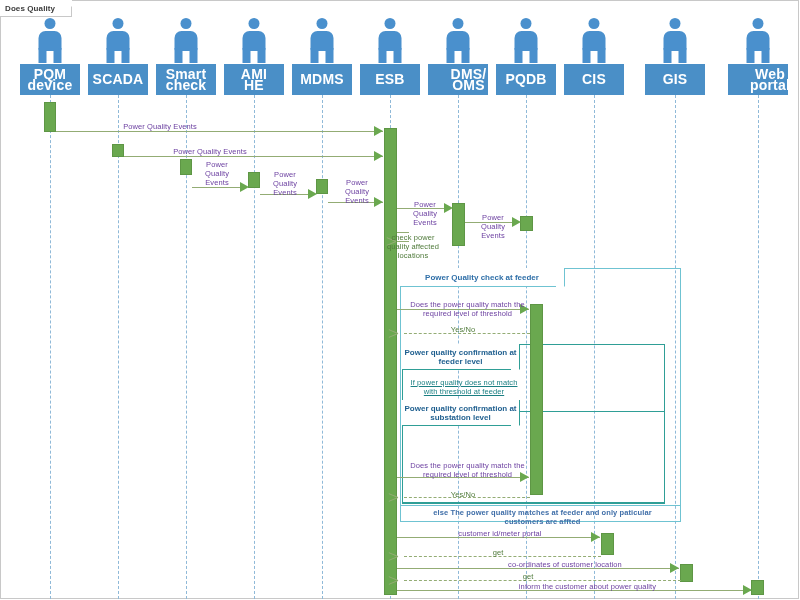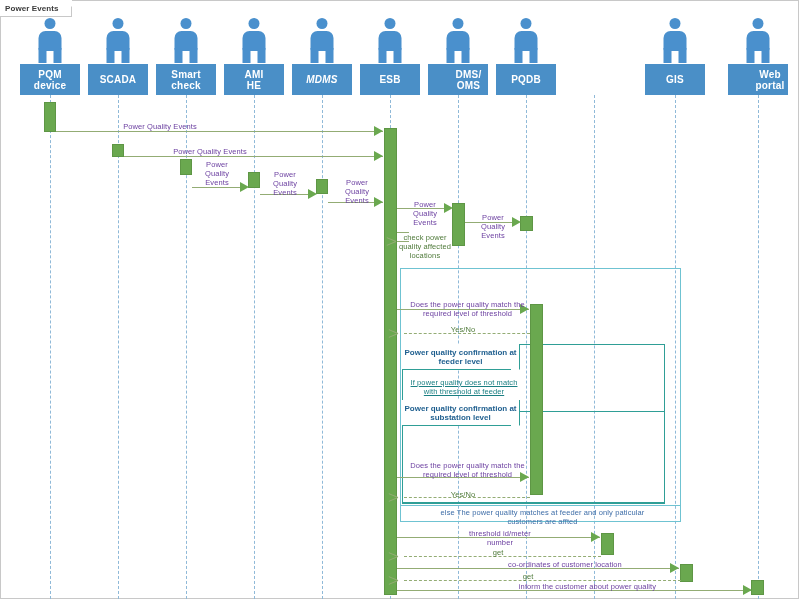--- a/index.html
+++ b/index.html
@@ -55,21 +55,21 @@
   .actor-legs:before,.actor-legs:after{
     content:"";position:absolute;top:0;width:8px;height:15px;background:#4a90cd;
   }
   .actor-legs:before{left:0;}
   .actor-legs:after{right:0;}
   .actor-box{
     position:absolute;top:46px;left:0;
     height:31px;width:100%;
     background:#4a8fc7;
     color:#ffffff;
-    font-size:10px;font-weight:bold;
+    font-size:14px;font-weight:bold;
     display:flex;align-items:center;justify-content:center;
     text-align:center;line-height:11px;
     letter-spacing:.2px;
     box-sizing:border-box;
   }
   .lifeline{
     position:absolute;top:95px;width:0;height:504px;
     border-left:1px dashed #8fb9d8;
   }
 
@@ -124,21 +124,21 @@
   .frag-hdr.teal{border-color:#2f9e96;color:#1f5f8f;}
   .divider{position:absolute;height:0;border-top:1px solid #6fc3d2;}
   .divider.teal{border-color:#2f9e96;}
 </style>
 </head>
 <body>
 
 <div id="canvas">
 
   <div class="diagram-frame"></div>
-  <div class="title-tab">Power Events</div>
+  <div class="title-tab">Does Quality</div>
 
   <div class="actor" style="left:20px;width:60px;">
     <div class="actor-fig">
       <div class="actor-head"></div>
       <div class="actor-body"></div>
       <div class="actor-legs"></div>
     </div>
     <div class="actor-box" style="white-space:pre-line;">PQM
 device</div>
   </div>
@@ -175,21 +175,21 @@
 HE</div>
   </div>
   <div class="lifeline" style="left:254px;"></div>
 
   <div class="actor" style="left:292px;width:60px;">
     <div class="actor-fig">
       <div class="actor-head"></div>
       <div class="actor-body"></div>
       <div class="actor-legs"></div>
     </div>
-    <div class="actor-box" style="white-space:pre-line;font-style:italic;">MDMS</div>
+    <div class="actor-box" style="white-space:pre-line;">MDMS</div>
   </div>
   <div class="lifeline" style="left:322px;"></div>
 
   <div class="actor" style="left:360px;width:60px;">
     <div class="actor-fig">
       <div class="actor-head"></div>
       <div class="actor-body"></div>
       <div class="actor-legs"></div>
     </div>
     <div class="actor-box" style="white-space:pre-line;">ESB</div>
@@ -210,20 +210,28 @@
   <div class="actor" style="left:496px;width:60px;text-decoration:underline;">
     <div class="actor-fig">
       <div class="actor-head"></div>
       <div class="actor-body"></div>
       <div class="actor-legs"></div>
     </div>
     <div class="actor-box" style="white-space:pre-line;">PQDB</div>
   </div>
   <div class="lifeline" style="left:526px;"></div>
 
+  <div class="actor" style="left:564px;width:60px;">
+    <div class="actor-fig">
+      <div class="actor-head"></div>
+      <div class="actor-body"></div>
+      <div class="actor-legs"></div>
+    </div>
+    <div class="actor-box" style="white-space:pre-line;">CIS</div>
+  </div>
   <div class="lifeline" style="left:594px;"></div>
 
   <div class="actor" style="left:645px;width:60px;">
     <div class="actor-fig">
       <div class="actor-head"></div>
       <div class="actor-body"></div>
       <div class="actor-legs"></div>
     </div>
     <div class="actor-box" style="white-space:pre-line;">GIS</div>
   </div>
@@ -234,30 +242,31 @@
       <div class="actor-head"></div>
       <div class="actor-body"></div>
       <div class="actor-legs"></div>
     </div>
     <div class="actor-box" style="white-space:pre-line;padding-left:24px;">Web
 portal</div>
   </div>
   <div class="lifeline" style="left:758px;"></div>
 
   <div class="frag" style="left:400px;top:268px;width:281px;height:254px;"></div>
+  <div class="frag-hdr" style="left:400px;top:268px;width:165px;height:19px;">Power Quality  check at feeder</div>
 
   <div class="frag teal" style="left:402px;top:344px;width:263px;height:159px;"></div>
   <div class="frag-hdr teal" style="left:402px;top:344px;width:118px;height:26px;">Power quality confirmation at feeder level</div>
   <div class="divider teal" style="left:402px;top:411px;width:263px;"></div>
 
   <div class="frag-hdr teal" style="left:402px;top:400px;width:118px;height:26px;">Power quality confirmation at substation level</div>
   <div class="divider teal" style="left:402px;top:503px;width:263px;"></div>
 
   <div class="divider" style="left:400px;top:505px;width:281px;"></div>
-  <div class="lbl b" style="left:425px;top:508px;width:235px;">else The power quality matches at feeder and only paticular customers are affted</div>
+  <div class="lbl b" style="left:425px;top:508px;width:235px;font-weight:bold;">else The power quality matches at feeder and only paticular customers are affted</div>
 
   <div class="act" style="left:44px;top:102px;width:12px;height:30px;"></div>
   <div class="act" style="left:112px;top:144px;width:12px;height:13px;"></div>
   <div class="act" style="left:180px;top:159px;width:12px;height:16px;"></div>
   <div class="act" style="left:248px;top:172px;width:12px;height:16px;"></div>
   <div class="act" style="left:316px;top:179px;width:12px;height:15px;"></div>
   <div class="act" style="left:384px;top:128px;width:13px;height:467px;"></div>
   <div class="act" style="left:452px;top:203px;width:13px;height:43px;"></div>
   <div class="act" style="left:520px;top:216px;width:13px;height:15px;"></div>
   <div class="act" style="left:530px;top:304px;width:13px;height:191px;"></div>
@@ -289,21 +298,21 @@
   <div class="arrow-r" style="left:444px;top:203px;"></div>
   <div class="lbl" style="left:404px;top:200px;width:42px;">Power Quality Events</div>
 
   <div class="msg" style="left:465px;top:222px;width:54px;"></div>
   <div class="arrow-r" style="left:512px;top:217px;"></div>
   <div class="lbl" style="left:472px;top:213px;width:42px;">Power Quality Events</div>
 
   <div class="msg" style="left:397px;top:232px;width:12px;"></div>
   <div class="msg" style="left:397px;top:241px;width:12px;"></div>
   <div class="arrow-l-open" style="left:396px;top:236px;"></div>
-  <div class="lbl g" style="left:398px;top:233px;width:54px;">check power quality affected locations</div>
+  <div class="lbl g" style="left:386px;top:233px;width:54px;">check power quality affected locations</div>
 
   <div class="msg" style="left:397px;top:309px;width:132px;"></div>
   <div class="arrow-r" style="left:520px;top:304px;"></div>
   <div class="lbl" style="left:410px;top:300px;width:115px;">Does the power quality match the required level of  threshold</div>
 
   <div class="msg dash" style="left:404px;top:333px;width:126px;"></div>
   <div class="arrow-l-open" style="left:398px;top:328px;"></div>
   <div class="lbl g" style="left:440px;top:325px;width:46px;">Yes/No</div>
 
   <div class="lbl t" style="left:404px;top:378px;width:120px;text-decoration:underline;">If power  quality does not match with threshold at feeder</div>
@@ -311,21 +320,21 @@
   <div class="msg" style="left:397px;top:477px;width:132px;"></div>
   <div class="arrow-r" style="left:520px;top:472px;"></div>
   <div class="lbl" style="left:410px;top:461px;width:115px;">Does the power quality match the required level of  threshold</div>
 
   <div class="msg dash" style="left:404px;top:497px;width:126px;"></div>
   <div class="arrow-l-open" style="left:398px;top:492px;"></div>
   <div class="lbl g" style="left:440px;top:490px;width:46px;">Yes/No</div>
 
   <div class="msg" style="left:397px;top:537px;width:203px;"></div>
   <div class="arrow-r" style="left:591px;top:532px;"></div>
-  <div class="lbl" style="left:455px;top:529px;width:90px;">threshold id/meter number</div>
+  <div class="lbl" style="left:455px;top:529px;width:90px;">customer id/meter portal</div>
 
   <div class="msg dash" style="left:404px;top:556px;width:197px;"></div>
   <div class="arrow-l-open" style="left:398px;top:551px;"></div>
   <div class="lbl g" style="left:478px;top:548px;width:40px;">get</div>
 
   <div class="msg" style="left:397px;top:568px;width:282px;"></div>
   <div class="arrow-r" style="left:670px;top:563px;"></div>
   <div class="lbl" style="left:476px;top:560px;width:178px;">co-ordinates of customer location</div>
 
   <div class="msg dash" style="left:404px;top:580px;width:277px;"></div>

